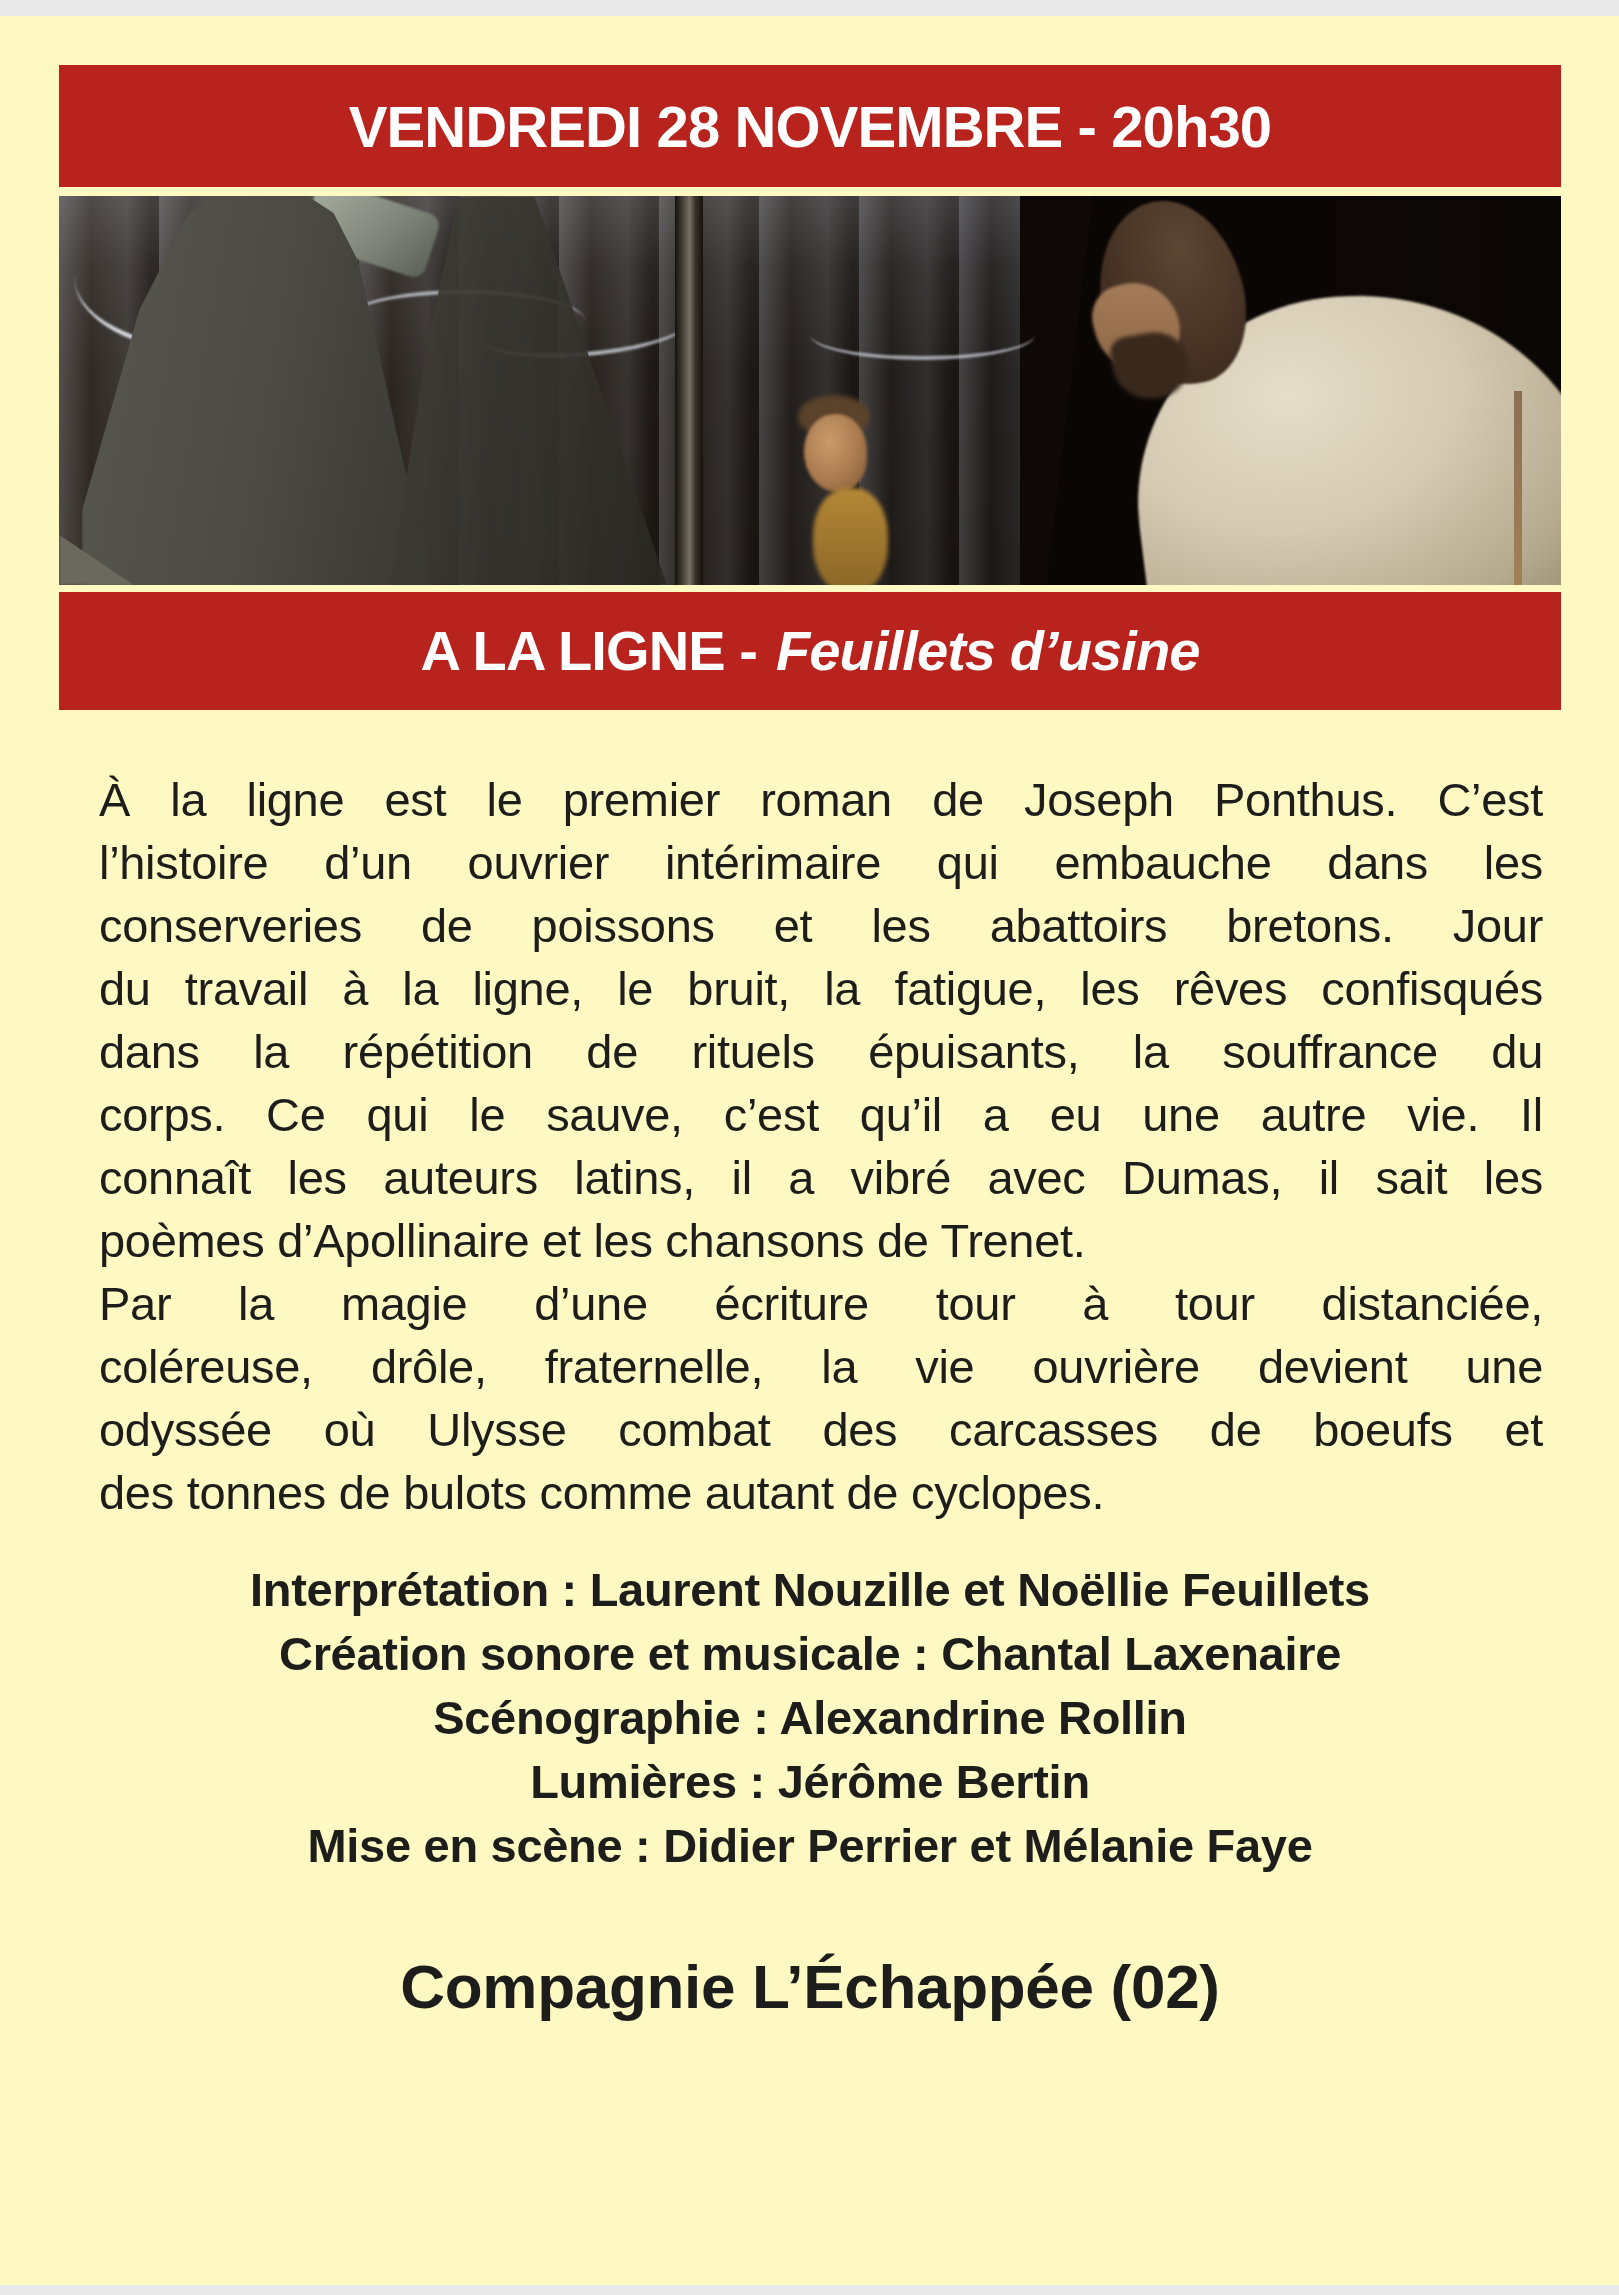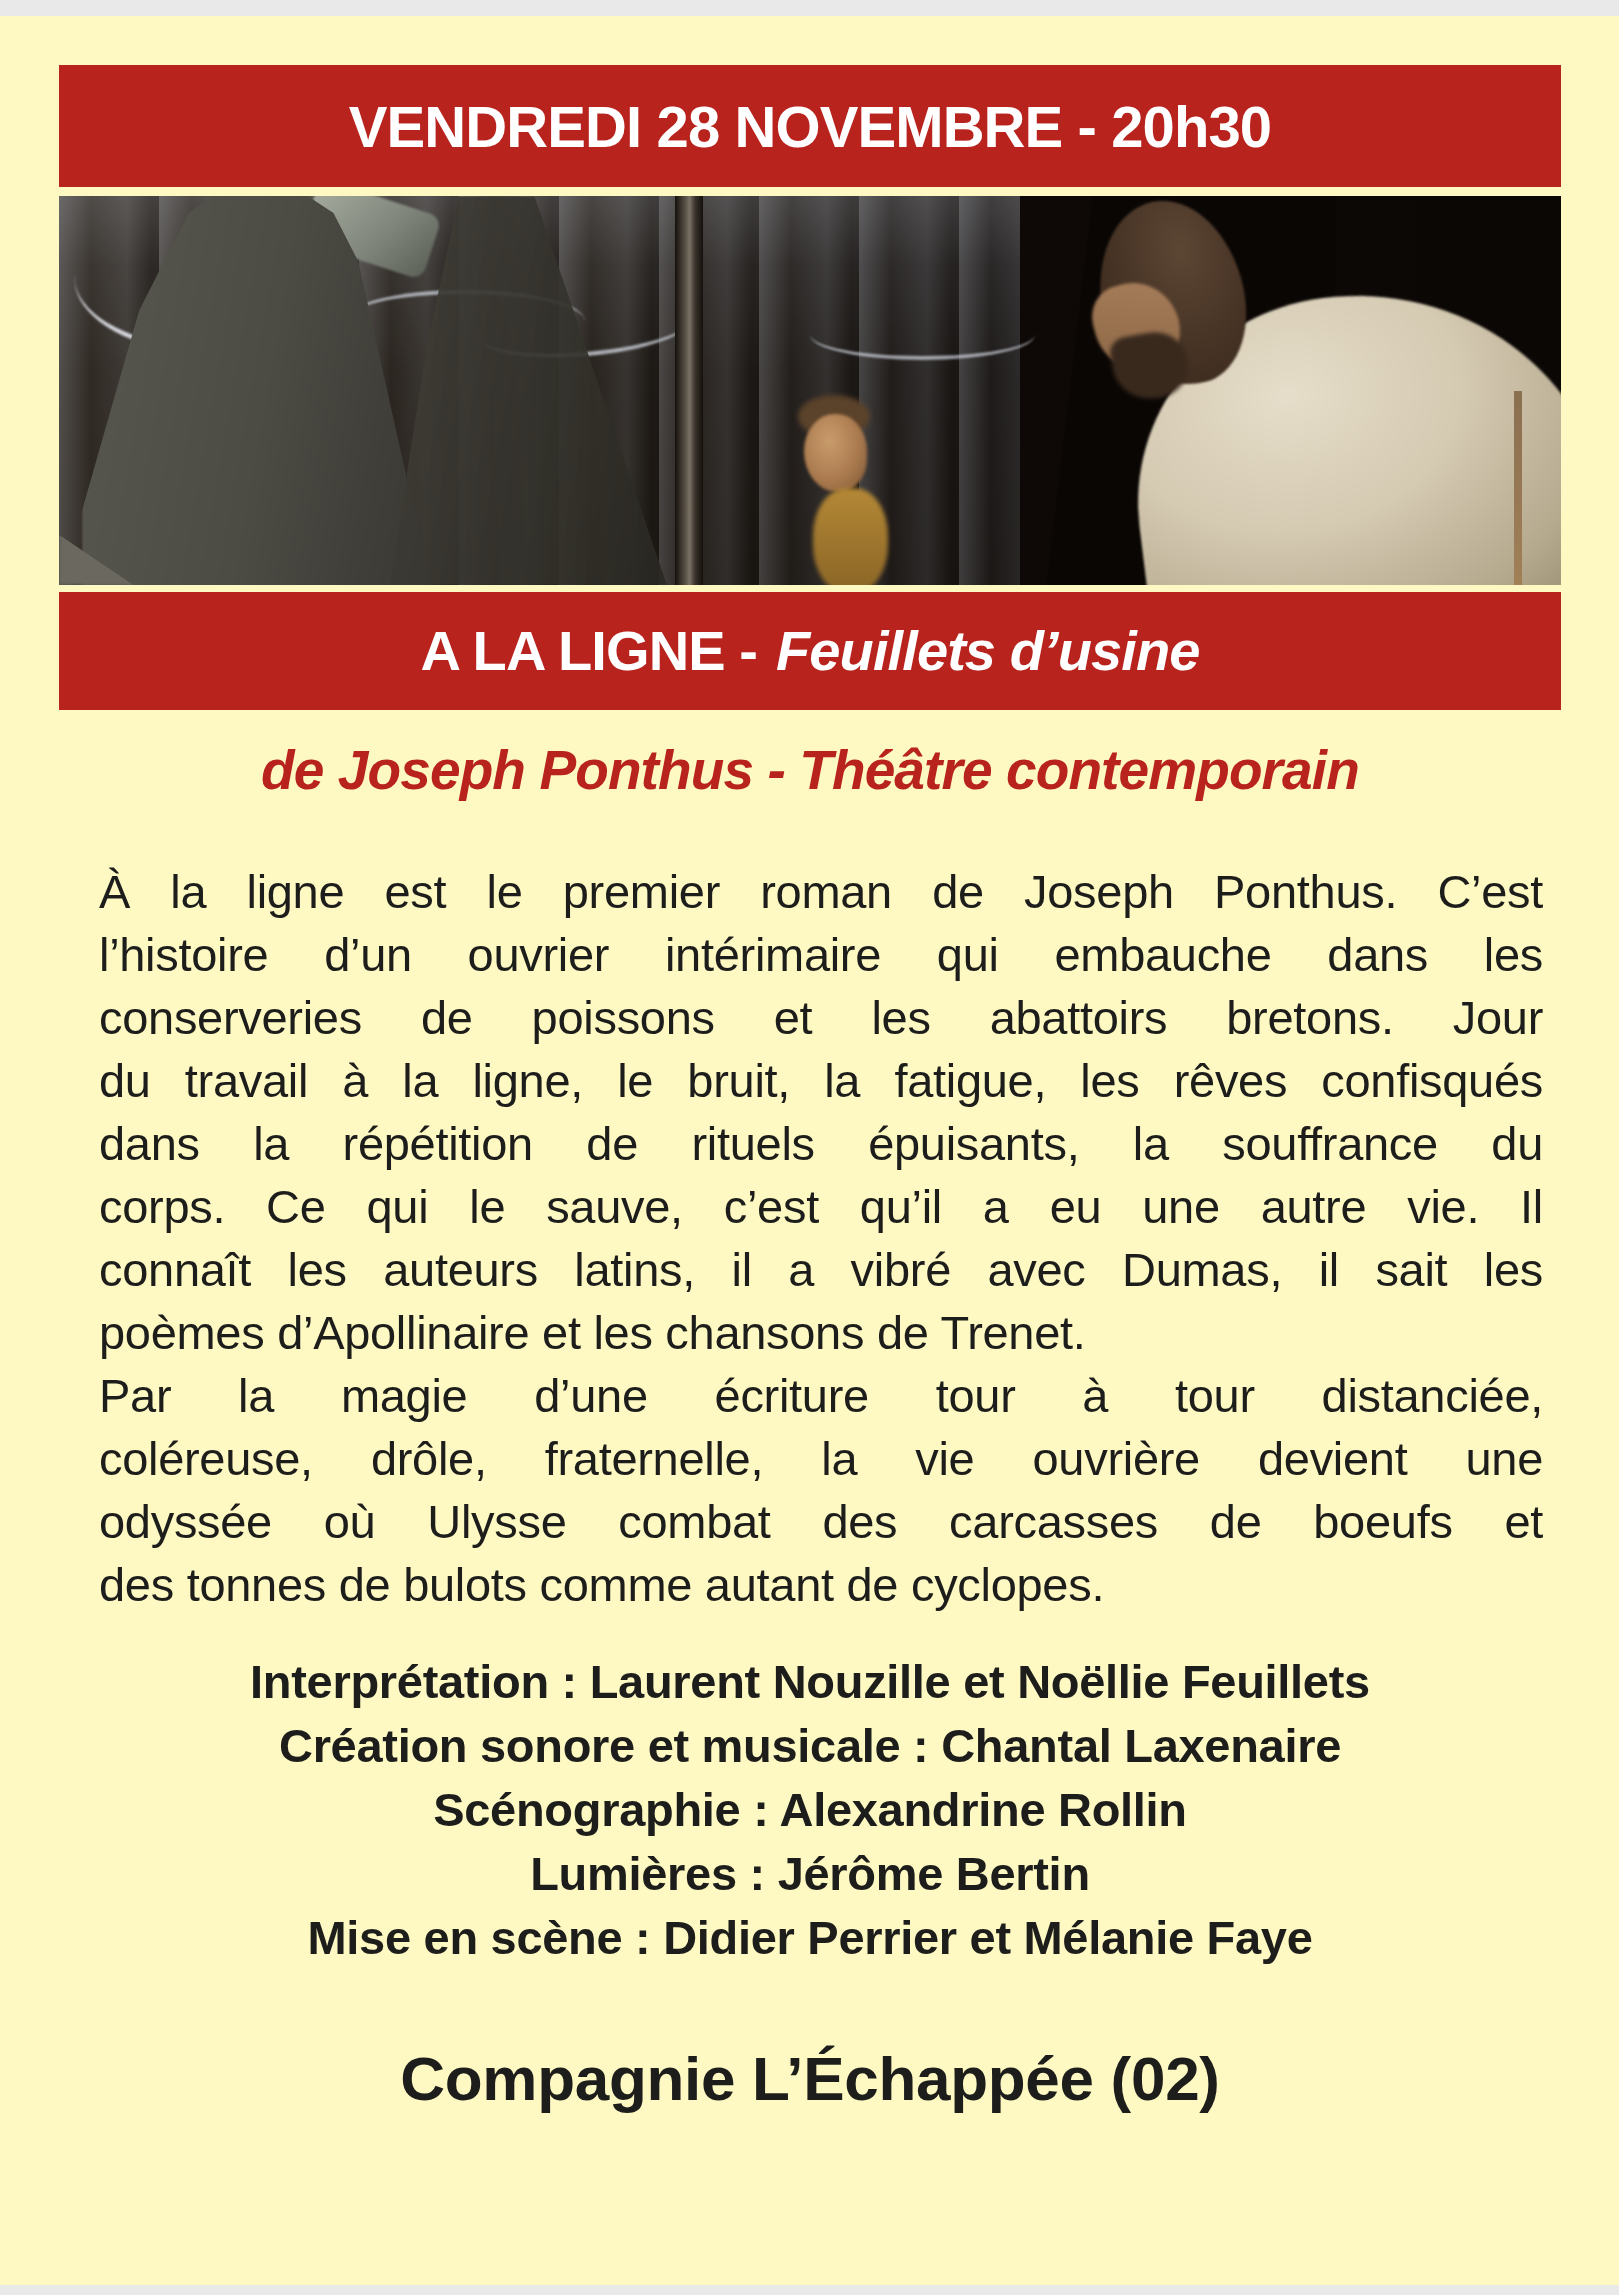--- a/index.html
+++ b/index.html
@@ -180,21 +180,20 @@
     <div class="ph-man-face"></div>
     <div class="ph-man-beard"></div>
     <div class="ph-stick"></div>
   </div>
 
   <div class="banner banner-title">
     <span>A LA LIGNE -</span>
     <span class="it">Feuillets d’usine</span>
   </div>
 
-  <div class="subtitle">de Joseph Ponthus - Théâtre contemporain</div>
 
   <div class="body-text">
     <div class="para">
         <div class="bline">À la ligne est le premier roman de Joseph Ponthus. C’est</div>
         <div class="bline">l’histoire d’un ouvrier intérimaire qui embauche dans les</div>
         <div class="bline">conserveries de poissons et les abattoirs bretons. Jour</div>
         <div class="bline">du travail à la ligne, le bruit, la fatigue, les rêves confisqués</div>
         <div class="bline">dans la répétition de rituels épuisants, la souffrance du</div>
         <div class="bline">corps. Ce qui le sauve, c’est qu’il a eu une autre vie. Il</div>
         <div class="bline">connaît les auteurs latins, il a vibré avec Dumas, il sait les</div>

